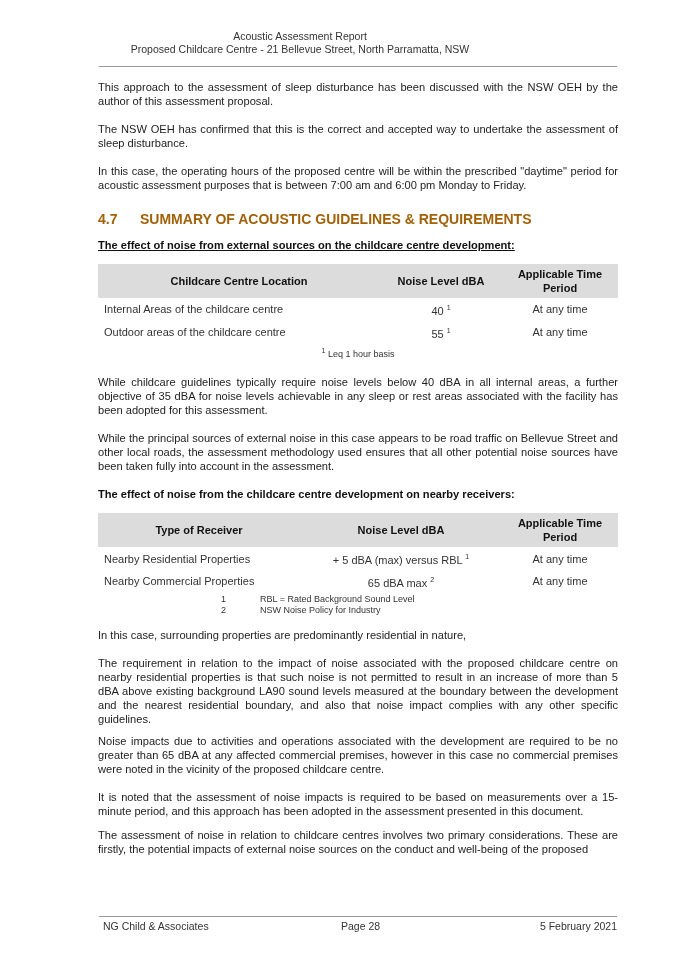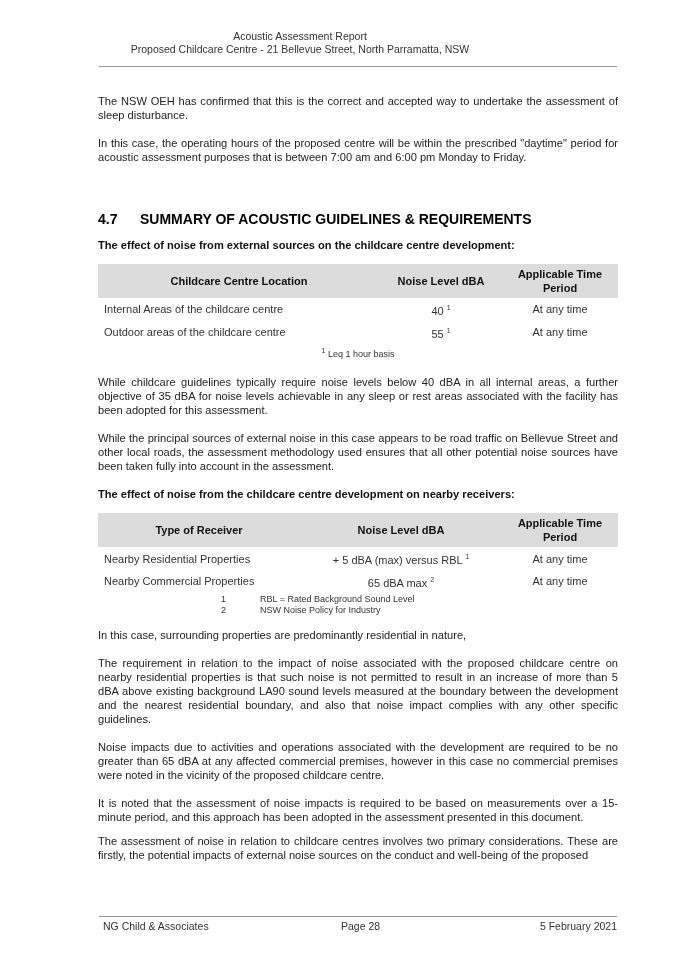--- a/index.html
+++ b/index.html
@@ -3,21 +3,21 @@
 <meta charset="utf-8">
 <style>
   html, body { margin: 0; padding: 0; background: #ffffff; }
   body { width: 682px; height: 965px; position: relative; overflow: hidden;
          font-family: "Liberation Sans", sans-serif; color: #222; }
   .page-header { position: absolute; top: 30px; left: 0; width: 600px; text-align: center;
                  font-size: 10.5px; line-height: 13px; color: #333; }
   .rule { position: absolute; left: 99px; width: 518px; height: 0; border-top: 1.5px solid #999; }
   .content { position: absolute; left: 98px; width: 520px; font-size: 11.1px; line-height: 14px; }
   p.body { margin: 0; text-align: justify; }
-  h2.sec { margin: 0; font-size: 14px; font-weight: bold; color: #000000; }
+  h2.sec { margin: 0; font-size: 14px; font-weight: bold; color: #a16207; }
   h2.sec .num { display: inline-block; width: 42px; }
   .subhead { margin: 0; font-weight: bold; font-size: 11.1px; color: #111; }
   table.req { border-collapse: collapse; width: 520px; font-size: 11px; }
   table.req th { background: #dcdcdc; font-weight: bold; text-align: center; padding: 3px 6px; height: 14px; color: #111; }
   table.req td { padding: 3px 6px; height: 13px; color: #333; }
   .c { text-align: center !important; }
   sup { font-size: 7px; }
   .note { font-size: 9px; color: #333; }
   .footer { position: absolute; left: 99px; width: 518px; top: 918px; font-size: 10.5px; color: #333; }
   .footer span { position: absolute; top: 0; }
@@ -25,27 +25,28 @@
 </head>
 <body>
 
 <div class="page-header">
   <div>Acoustic Assessment Report</div>
   <div>Proposed Childcare Centre - 21 Bellevue Street, North Parramatta, NSW</div>
 </div>
 <div class="rule" style="top:66px;"></div>
 
 <div class="content" style="top:80px;">
+  <p class="body">This approach to the assessment of sleep disturbance has been discussed with the NSW OEH by the author of this assessment proposal.</p>
   <p class="body" style="margin-top:14px;">The NSW OEH has confirmed that this is the correct and accepted way to undertake the assessment of sleep disturbance.</p>
   <p class="body" style="margin-top:14px;">In this case, the operating hours of the proposed centre will be within the prescribed "daytime" period for acoustic assessment purposes that is between 7:00 am and 6:00 pm Monday to Friday.</p>
 </div>
 
 <div class="content" style="top:212px;">
   <h2 class="sec"><span class="num">4.7</span><span>SUMMARY OF ACOUSTIC GUIDELINES &amp; REQUIREMENTS</span></h2>
-  <p class="subhead" style="margin-top:12px;">The effect of noise from external sources on the childcare centre development:</p>
+  <p class="subhead" style="margin-top:12px;text-decoration:underline;">The effect of noise from external sources on the childcare centre development:</p>
 
   <table class="req" style="margin-top:12px;">
     <tbody>
         <tr>
       <th style="width:270px;">Childcare Centre Location</th>
       <th class="c" style="width:110px;">Noise Level dBA</th>
       <th class="c">Applicable Time Period</th>
     </tr>
     <tr>
       <td>Internal Areas of the childcare centre</td>
@@ -84,21 +85,21 @@
     </tr>
   </tbody>
     </table>
   <div class="note" style="margin-top:1px; line-height:11px;">
     <div><span style="display:inline-block;width:128px;text-align:right;padding-right:34px;">1</span><span>RBL = Rated Background Sound Level</span></div>
     <div><span style="display:inline-block;width:128px;text-align:right;padding-right:34px;">2</span><span>NSW Noise Policy for Industry</span></div>
   </div>
 
   <p class="body" style="margin-top:12px;">In this case, surrounding properties are predominantly residential in nature,</p>
   <p class="body" style="margin-top:14px;">The requirement in relation to the impact of noise associated with the proposed childcare centre on nearby residential properties is that such noise is not permitted to result in an increase of more than 5 dBA above existing background LA90 sound levels measured at the boundary between the development and the nearest residential boundary, and also that noise impact complies with any other specific guidelines.</p>
-  <p class="body" style="margin-top:14px;">Noise impacts due to activities and operations associated with the development are required to be no greater than 65 dBA at any affected commercial premises, however in this case no commercial premises were noted in the vicinity of the proposed childcare centre.</p>
+  <p class="body" style="margin-top:8px;">Noise impacts due to activities and operations associated with the development are required to be no greater than 65 dBA at any affected commercial premises, however in this case no commercial premises were noted in the vicinity of the proposed childcare centre.</p>
   <p class="body" style="margin-top:14px;">It is noted that the assessment of noise impacts is required to be based on measurements over a 15-minute period, and this approach has been adopted in the assessment presented in this document.</p>
 
   <p class="body" style="margin-top:10px;">The assessment of noise in relation to childcare centres involves two primary considerations. These are firstly, the potential impacts of external noise sources on the conduct and well-being of the proposed</p>
 </div>
 
 <div class="rule" style="top:916px;"></div>
 <div class="footer" style="top:920px;">
   <span style="left:4px;">NG Child &amp; Associates</span>
   <span style="left:232px;padding-left:10px;">Page 28</span>
   <span style="right:0px;">5 February 2021</span>

